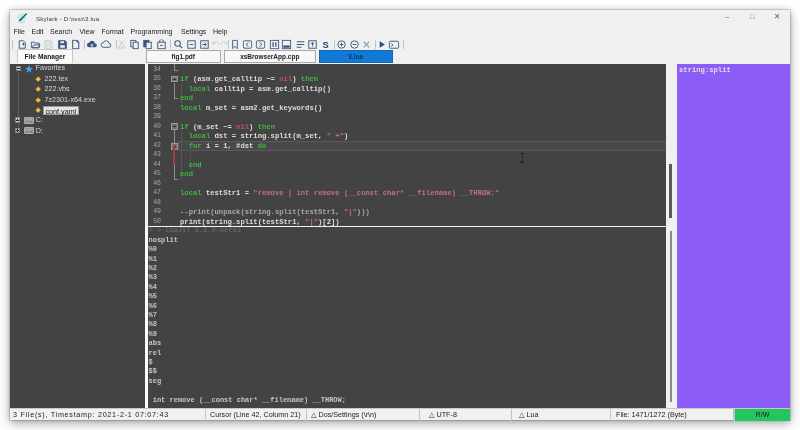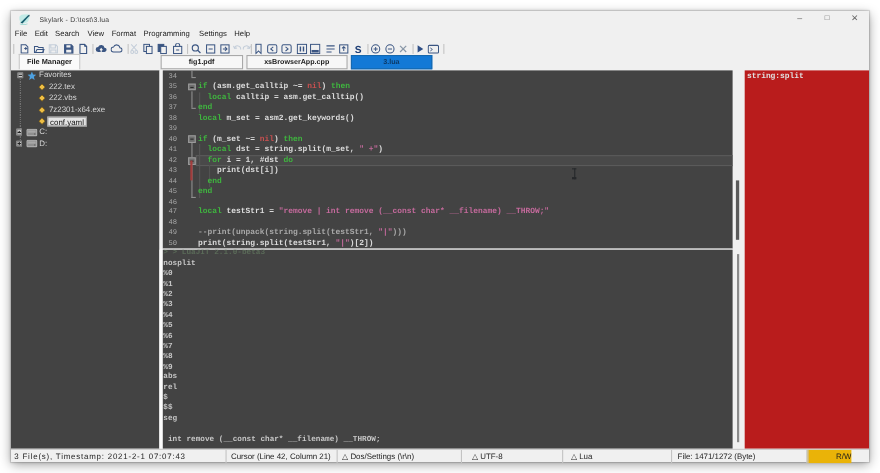--- a/index.html
+++ b/index.html
@@ -29,21 +29,21 @@
 #fmtab { position:absolute; left:7px; top:-1px; width:56px; height:13.5px; background:#fafafa;
   border:1px solid #c8c8c8; border-bottom:none; font-size:6.7px; font-weight:700; color:#222;
   text-align:center; line-height:13px; }
 #tab3 { background:#1379d6; border-color:#1468b0; color:#0c3a68; }
 
 #treepanel { position:absolute; left:0; top:54px; width:134.5px; height:343.5px; background:#434343; overflow:hidden; }
 #editor { position:absolute; left:137.5px; top:54px; width:518.5px; height:161.5px; background:#434343; overflow:hidden;
   font-family:"Liberation Mono", monospace; font-size:7.2px; font-weight:700; color:#dcdcdc; }
 #console { position:absolute; left:137.5px; top:217px; width:518.5px; height:180.5px; background:#434343; overflow:hidden;
   font-family:"Liberation Mono", monospace; font-size:7px; font-weight:700; color:#c6c6c6; }
-#rightpanel { position:absolute; left:667px; top:54px; width:113px; height:343.5px; background:#b91c1c;
+#rightpanel { position:absolute; left:667px; top:54px; width:113px; height:343.5px; background:#8b5cf6;
   font-family:"Liberation Mono", monospace; font-size:7.2px; font-weight:700; color:#e0e0e0; }
 #consplit { position:absolute; left:137.5px; top:215.5px; width:518.5px; height:1.5px; background:#f2f2f2; }
 #vsplit { position:absolute; left:134.5px; top:54px; width:3px; height:343.5px; background:#f2f2f2; }
 #sbtrack { position:absolute; left:656px; top:54px; width:11px; height:343.5px; background:#f0f0f0; }
 #sbthumb1 { position:absolute; left:659px; top:154px; width:2.5px; height:54px; background:#5a5a5a; }
 #sbthumb2 { position:absolute; left:659.5px; top:221px; width:2.5px; height:171px; background:#8a8a8a; }
 
 .cl { position:absolute; left:0; width:100%; height:10px; line-height:10px; white-space:pre; }
 .num { position:absolute; left:0; width:13.5px; text-align:right; height:10px; line-height:10px;
   font-family:"Liberation Mono", monospace; font-size:6.5px; font-weight:400; color:#a6a6a6; }
@@ -314,21 +314,20 @@
     <div style="position:absolute;left:33.5px;top:19.8px;width:1px;height:19.4px;background:#575757;"></div>
     <div style="position:absolute;left:33.5px;top:67.3px;width:1px;height:48.5px;background:#575757;"></div>
     <div style="position:absolute;left:42.2px;top:86.3px;width:1px;height:19.4px;background:#525252;"></div>
     <div class="cl" style="left:32.5px;top:10.3px;"><span class="kw">if</span> (asm.get_calltip ~= <span class="rd">nil</span>) <span class="kw">then</span></div>
     <div class="cl" style="left:32.5px;top:19.8px;">  <span class="kw">local</span> calltip = asm.get_calltip()</div>
     <div class="cl" style="left:32.5px;top:29.3px;"><span class="kw">end</span></div>
     <div class="cl" style="left:32.5px;top:38.8px;"><span class="kw">local</span> m_set = asm2.get_keywords()</div>
     <div class="cl" style="left:32.5px;top:57.8px;"><span class="kw">if</span> (m_set ~= <span class="rd">nil</span>) <span class="kw">then</span></div>
     <div class="cl" style="left:32.5px;top:67.3px;">  <span class="kw">local</span> dst = string.split(m_set, <span class="st">" +"</span>)</div>
     <div class="cl" style="left:32.5px;top:76.8px;">  <span class="kw">for</span> i = 1, #dst <span class="kw">do</span></div>
-    <div class="cl" style="left:32.5px;top:86.3px;">    print(dst[i])</div>
     <div class="cl" style="left:32.5px;top:95.8px;">  <span class="kw">end</span></div>
     <div class="cl" style="left:32.5px;top:105.3px;"><span class="kw">end</span></div>
     <div class="cl" style="left:32.5px;top:124.3px;"><span class="kw">local</span> testStr1 = <span class="st">"remove | int remove (__const char* __filename) __THROW;"</span></div>
     <div class="cl" style="left:32.5px;top:143.3px;"><span class="cm">--print(unpack(string.split(testStr1, <span class="st">"|"</span>)))</span></div>
     <div class="cl" style="left:32.5px;top:152.8px;">print(string.split(testStr1, <span class="st">"|"</span>)[2])</div>
     <div id="ibeam" style="position:absolute;left:372px;top:88.5px;width:5px;height:10px;">
       <div style="position:absolute;left:2px;top:0;width:1.2px;height:10px;background:#26282b;"></div>
       <div style="position:absolute;left:0.5px;top:0;width:4px;height:1.2px;background:#26282b;"></div>
       <div style="position:absolute;left:0.5px;bottom:0;width:4px;height:1.2px;background:#26282b;"></div>
     </div>
@@ -360,15 +359,15 @@
       <div style="position:absolute;left:2px;top:2px;">string:split</div>
     </div>
 
   <div id="statusbar">
     <div class="cell" style="left:0;width:196px;padding-left:3px;letter-spacing:0.72px;">3 File(s), Timestamp: 2021-2-1 07:07:43</div>
     <div class="cell" style="left:196px;width:101px;padding-left:4px;">Cursor (Line 42, Column 21)</div>
     <div class="cell" style="left:297px;width:113px;padding-left:4px;">△ Dos/Settings (\r\n)</div>
     <div class="cell" style="left:410px;width:92px;padding-left:9px;">△ UTF-8</div>
     <div class="cell" style="left:502px;width:99px;padding-left:7px;">△ Lua</div>
     <div class="cell" style="left:601px;width:123px;padding-left:5px;">File: 1471/1272 (Byte)</div>
-    <div class="cell" style="left:724px;width:40px;background:#eab308;text-align:right;border-left:1px solid #c3c3c3;border-right:none;">R/W</div>
+    <div class="cell" style="left:724px;width:56px;background:#22c55e;text-align:center;border-left:1px solid #c3c3c3;border-right:none;">R/W</div>
   </div>
 </div>
 
 </body></html>

